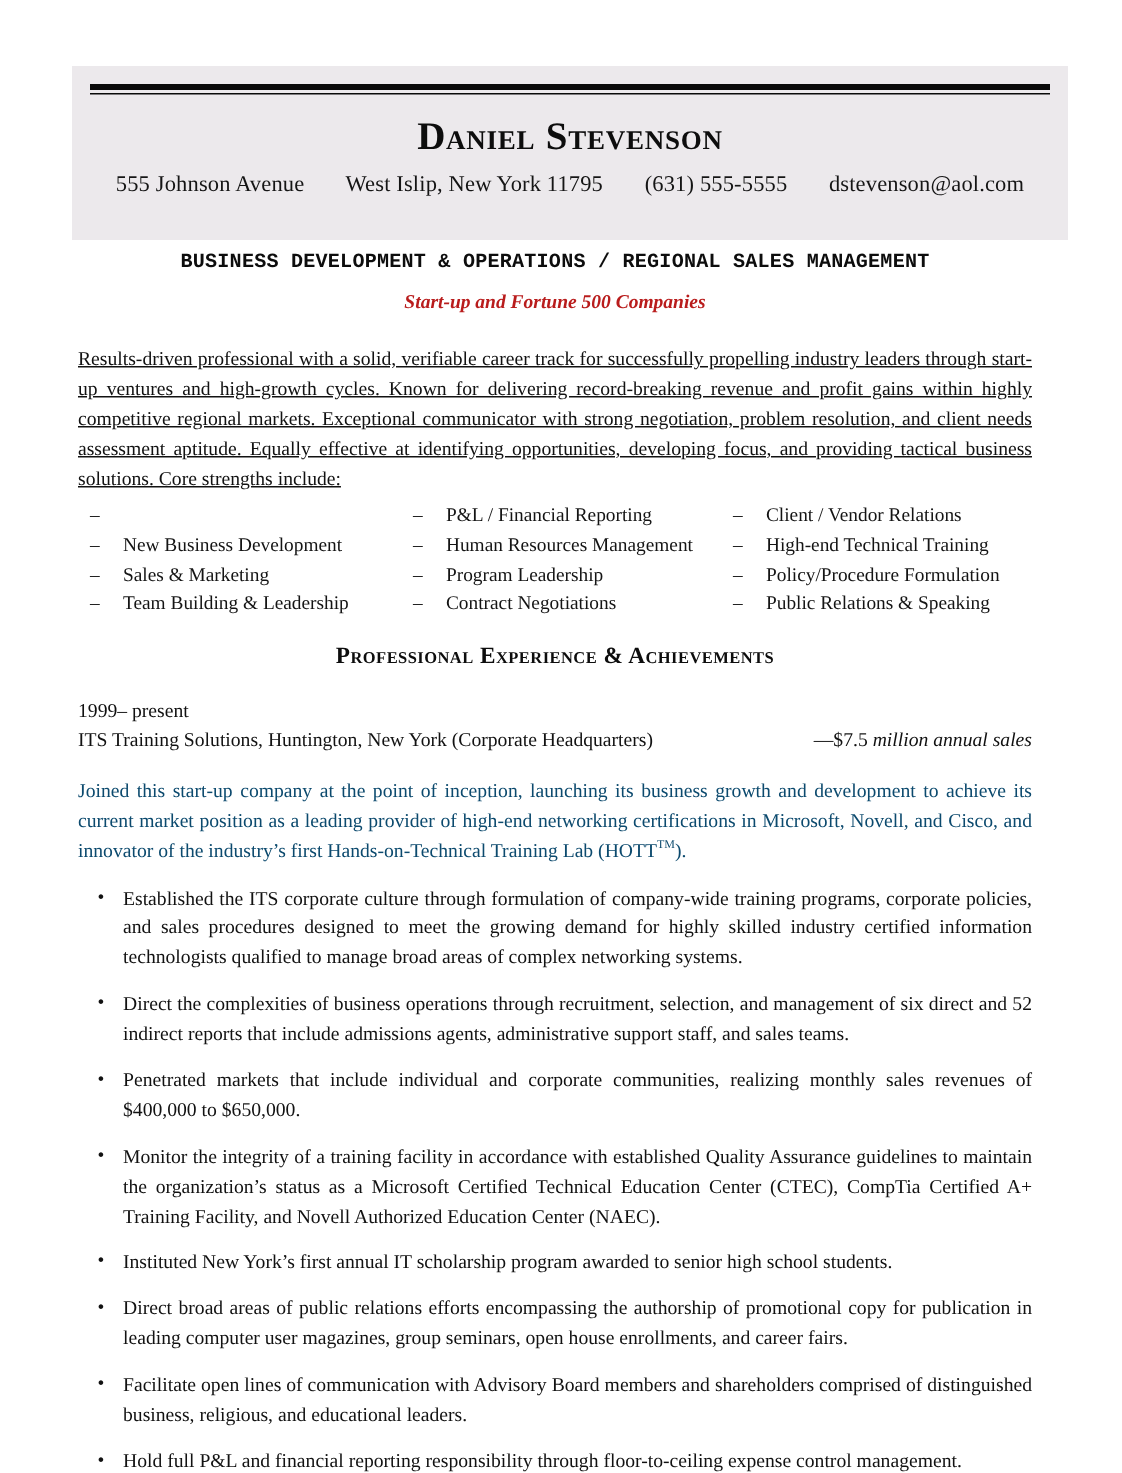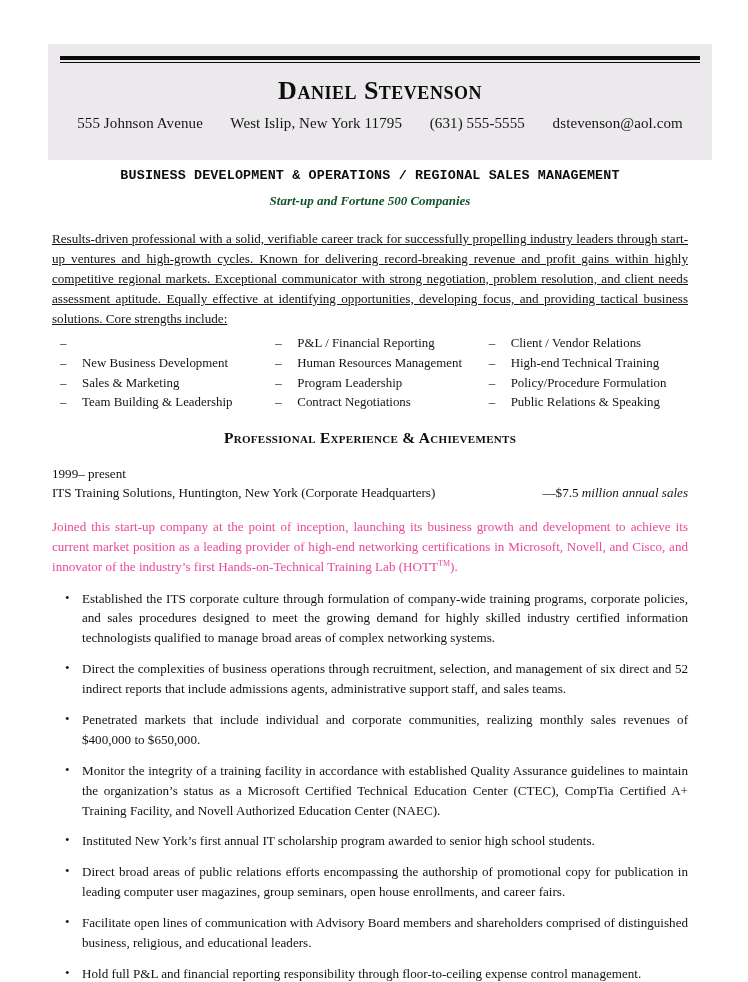--- a/index.html
+++ b/index.html
@@ -84,21 +84,21 @@
     color: #0d0d0d;
     margin: 0 0 10px 0;
     text-transform: uppercase;
     font-family: Liberation Mono, monospace;
   }
   .subheadline {
     text-align: center;
     font-size: 13px;
     font-weight: bold;
     font-style: italic;
-    color: #14532d;
+    color: #b91c1c;
     margin: 0 0 20px 0;
   }
 
   .summary {
     font-size: 13.1px;
     line-height: 1.52;
     text-align: justify;
     color: #121212;
     margin: 0 0 6px 0;
     text-decoration: underline;
@@ -164,21 +164,21 @@
     color: #111111;
   }
   .job-metric .amt {
     font-style: normal;
   }
 
   .job-intro {
     font-size: 13.1px;
     line-height: 1.52;
     text-align: justify;
-    color: #ec4899;
+    color: #0c4a6e;
     margin: 14px 0 12px 0;
   }
 
   .bullets {
     list-style: none;
     margin: 0;
     padding: 0;
   }
   .bullet {
     position: relative;

